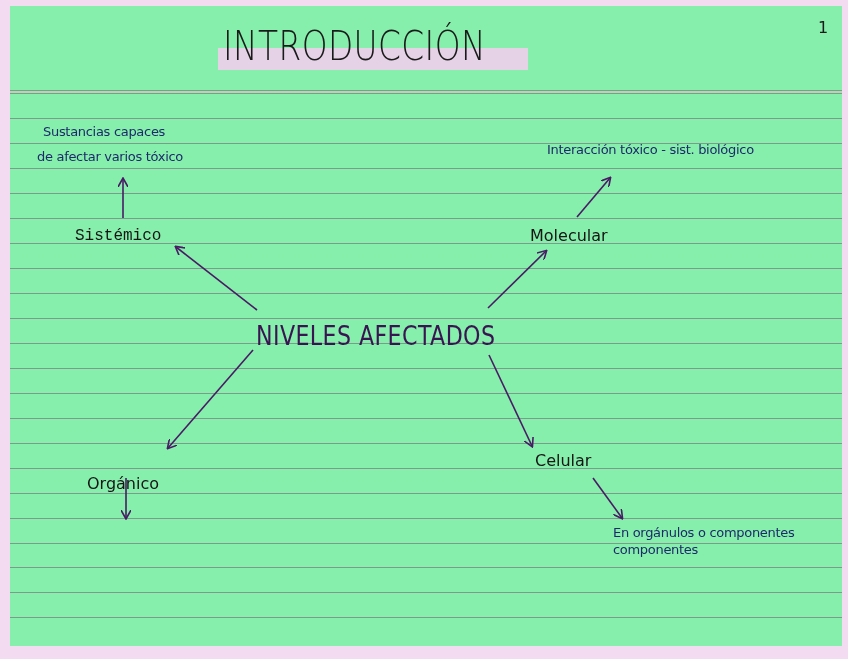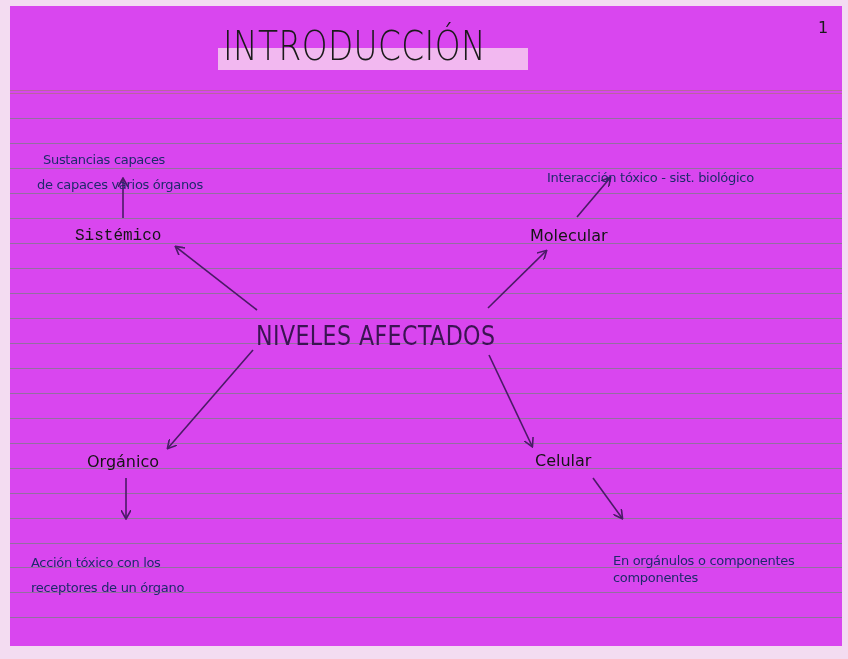--- a/index.html
+++ b/index.html
@@ -3,21 +3,21 @@
 <meta charset="utf-8">
 <style>
   html, body { margin: 0; padding: 0; }
   body {
     width: 848px; height: 659px; overflow: hidden;
     background: #f3dcf1;
     font-family: "DejaVu Sans", sans-serif;
   }
   .page {
     position: absolute; left: 10px; top: 6px; width: 832px; height: 640px;
-    background: #d946ef;
+    background: #86efac;
     overflow: hidden;
   }
   .rule {
     position: absolute; left: 0; right: 0; height: 1px;
     background: #7b7e86; opacity: 0.75;
   }
   .rule.top { background: #b06a8c; opacity: 0.8; }
   .highlight {
     position: absolute; left: 208px; top: 42px; width: 310px; height: 22px;
     background: #f6cdf0; opacity: 0.85;
@@ -35,21 +35,20 @@
     position: absolute; left: 246px; top: 316px;
     font-size: 27px; color: #3a1452; transform: scaleX(0.82); transform-origin: left center;
     line-height: 1; letter-spacing: 0.5px;
   }
   .node {
     position: absolute; font-size: 16px; color: #151515; line-height: 1;
   }
   .desc {
     position: absolute; font-size: 13px; color: #1e2a6b; line-height: 25px;
     letter-spacing: -0.3px;
-    margin-top: 28px;
   }
   svg.arrows { position: absolute; left: 0; top: 0; }
 </style>
 </head>
 <body>
 
 <div class="page">
 
   <div class="rule top" style="top:84px"></div>
   <div class="rule top" style="top:87px"></div>
@@ -96,32 +95,28 @@
       <line x1="479" y1="349" x2="522" y2="440"></line>
       <line x1="583" y1="472" x2="612" y2="512"></line>
     </g>
   </svg>
 
   <div class="center-title">NIVELES AFECTADOS</div>
 
   <div class="node" style="left:65px; top:222px;font-family:Liberation Mono, monospace;">Sistémico</div>
   <div class="desc" style="left:33px; top:113px;">
     <div>Sustancias capaces</div>
-    <div style="margin-left:-6px">de capaces varios órganos</div>
+    <div style="margin-left:-6px">de afectar varios tóxico</div>
   </div>
 
   <div class="node" style="left:520px; top:222px;">Molecular</div>
   <div class="desc" style="left:537px; top:131px;">
     <div>Interacción tóxico - sist. biológico</div>
   </div>
 
-  <div class="node" style="left:77px; top:448px;">Orgánico</div>
-  <div class="desc" style="left:21px; top:516px;">
-    <div>Acción tóxico con los</div>
-    <div>receptores de un órgano</div>
-  </div>
+  <div class="node" style="left:77px; top:470px;">Orgánico</div>
 
   <div class="node" style="left:525px; top:447px;">Celular</div>
   <div class="desc" style="left:603px; top:518px; line-height:17px;">
     <div>En orgánulos o componentes</div>
     <div>componentes</div>
   </div>
 </div>
 
 </body></html>

